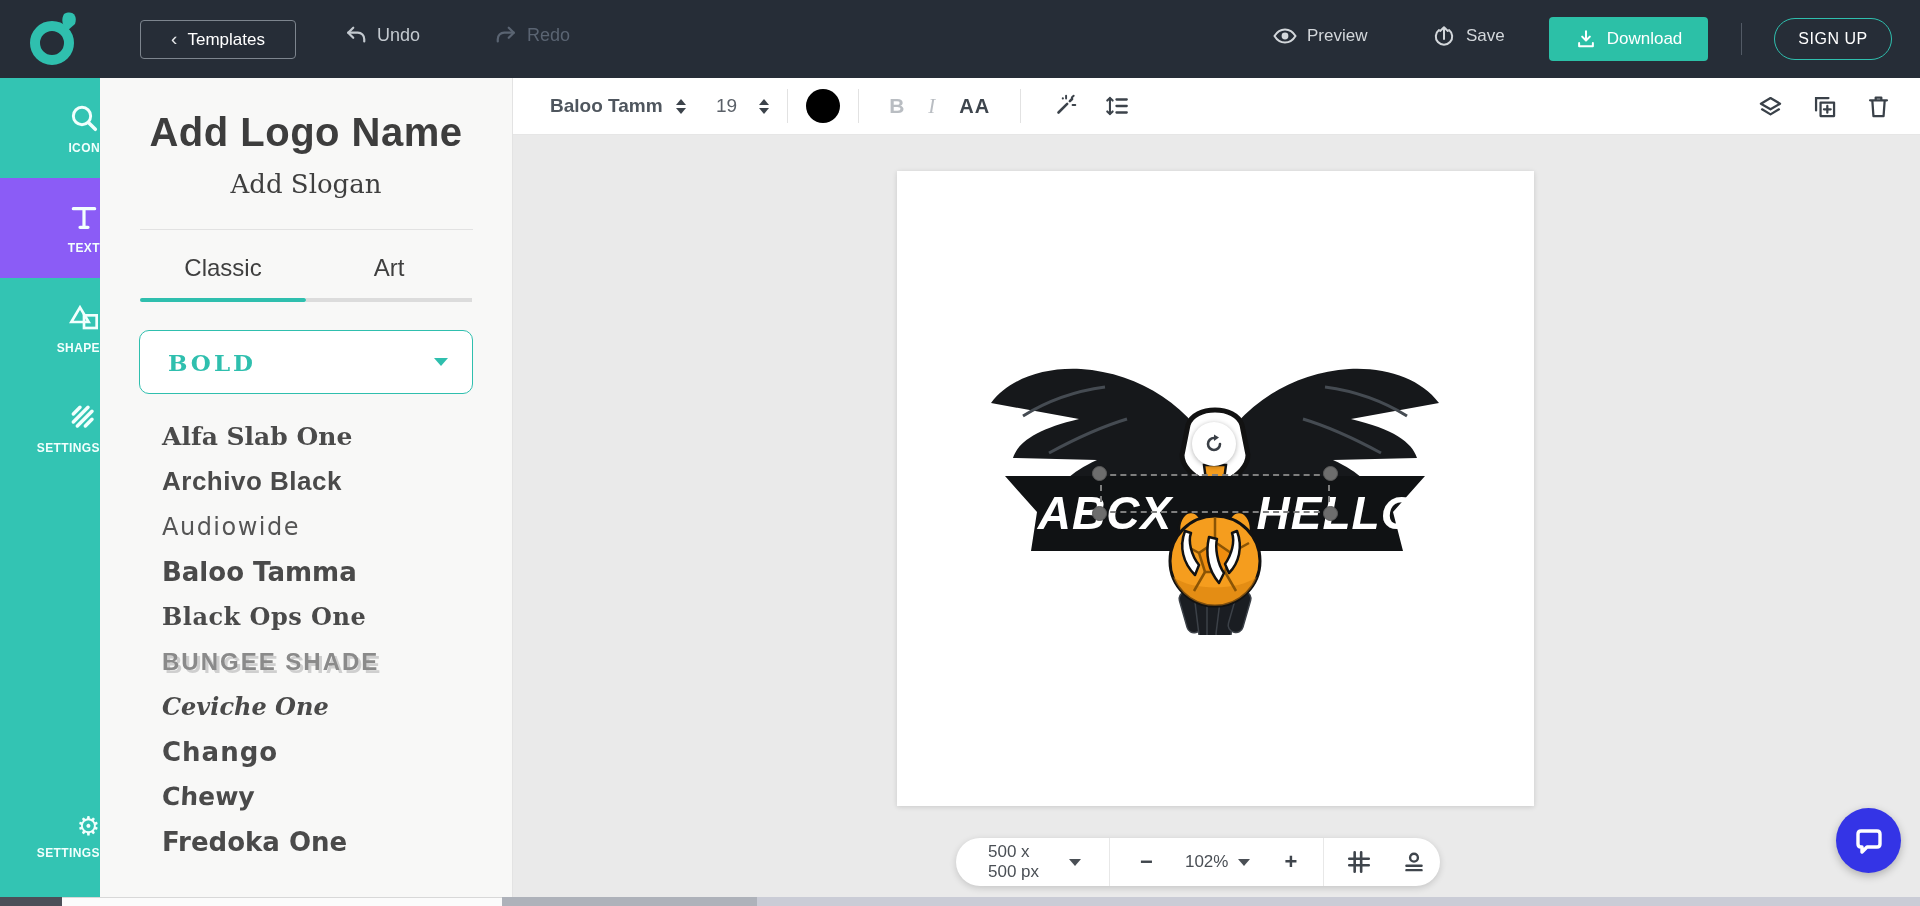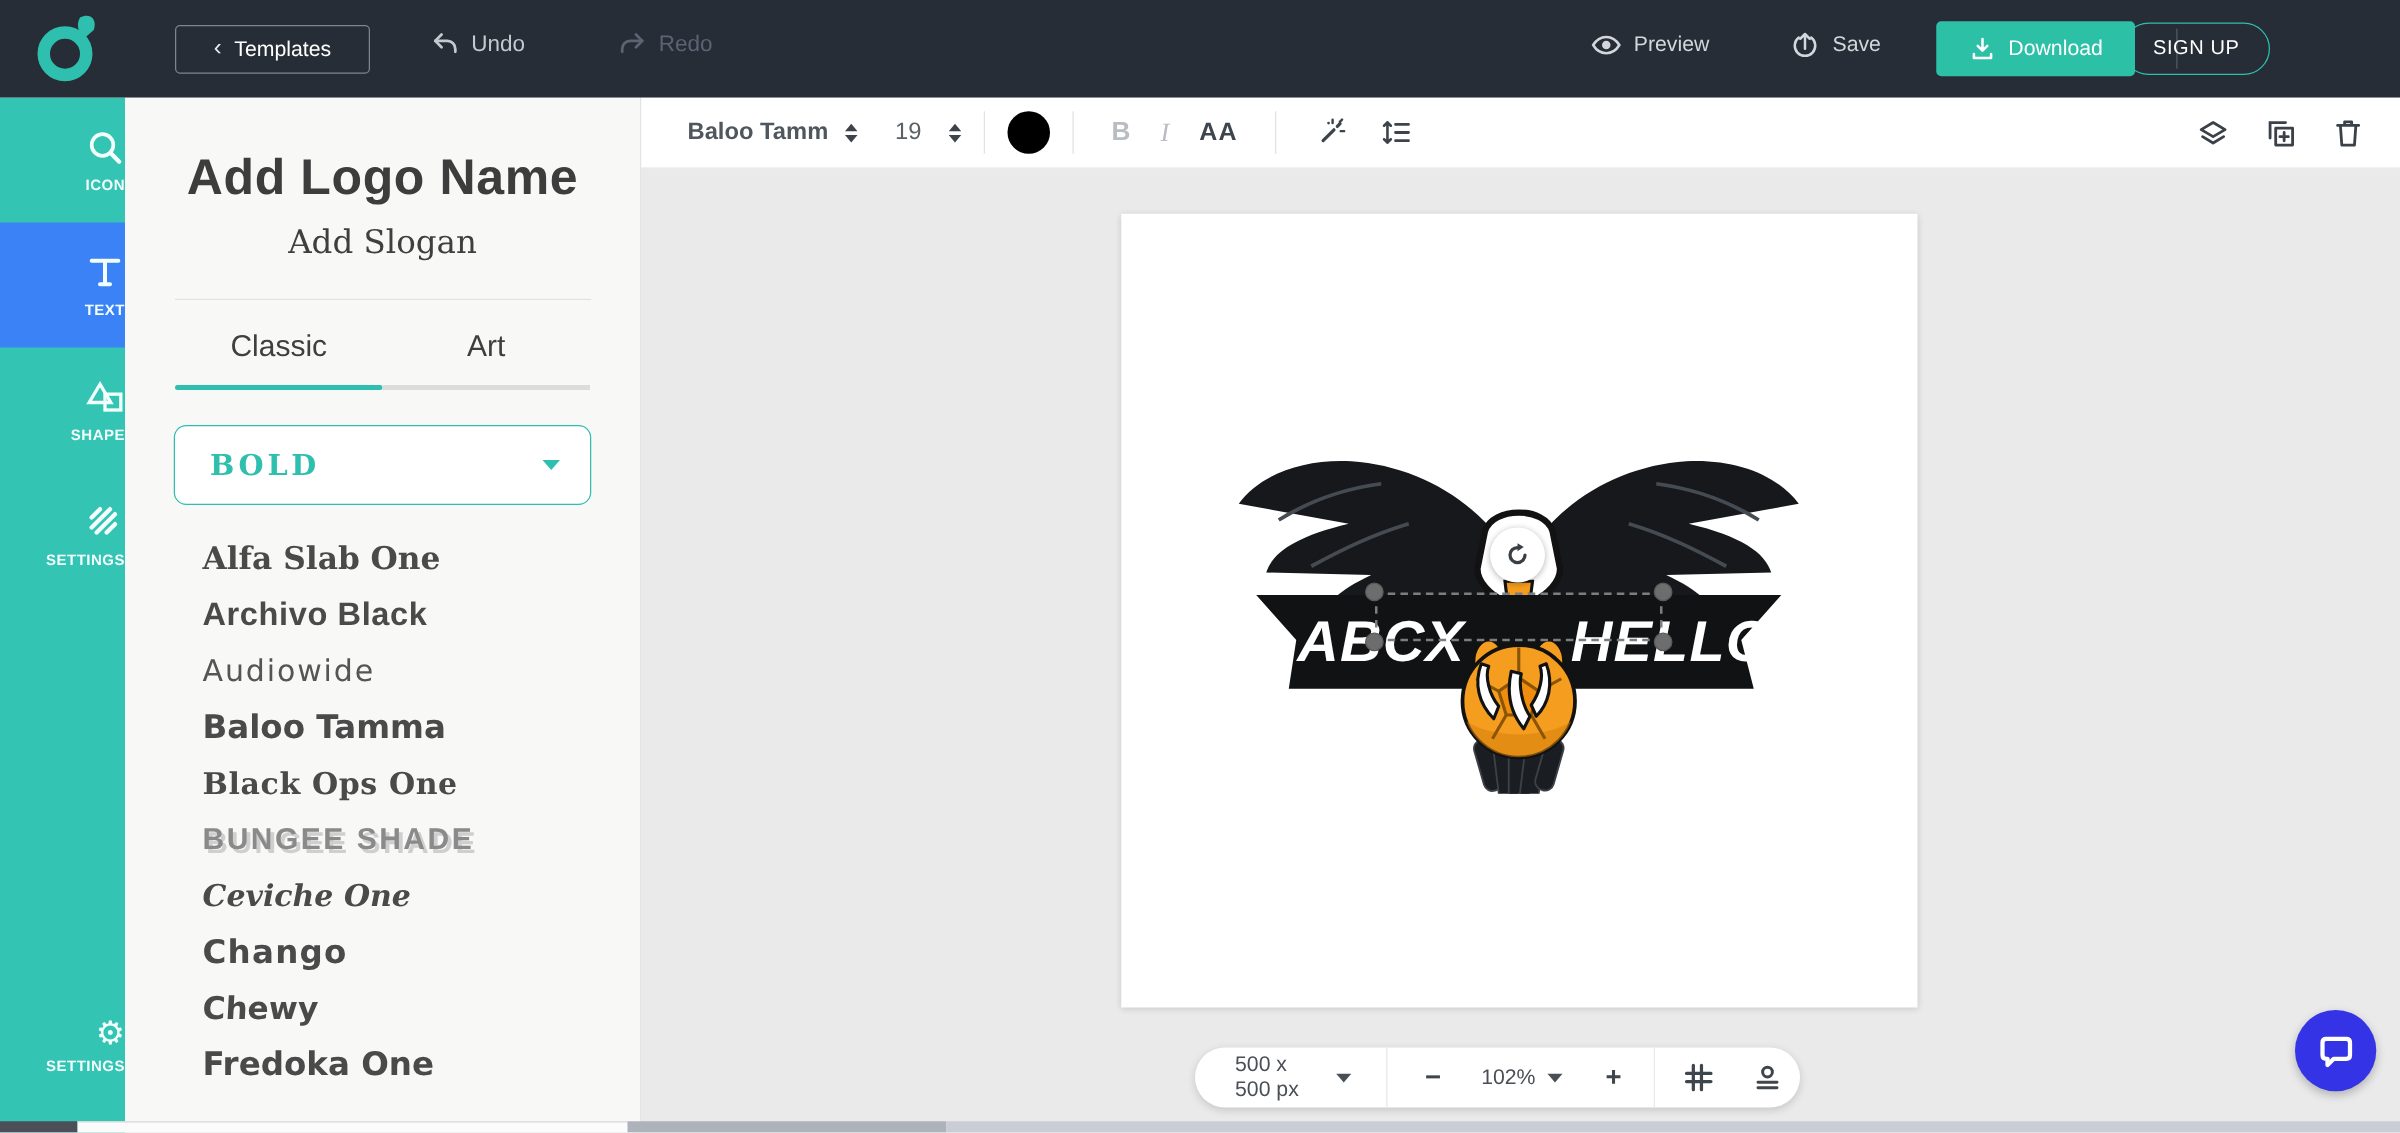--- a/index.html
+++ b/index.html
@@ -12,33 +12,33 @@
   .templates-btn { position:absolute; left:140px; top:20px; width:156px; height:39px; border:1px solid #7d858e; border-radius:4px; color:#fff; display:flex; align-items:center; justify-content:center; gap:10px; font-size:17px; cursor:pointer; background:transparent; }
   .templates-btn .chev { font-size:19px; line-height:1; margin-top:-2px; color:#e8eaec; }
   .histbtn { position:absolute; top:24px; display:flex; align-items:center; gap:10px; font-size:18px; cursor:pointer; }
   .undo { left:345px; color:#c3c9cf; }
   .redo { left:495px; color:#5a6472; }
   .top-action { position:absolute; top:24px; display:flex; align-items:center; gap:10px; color:#d3d7db; font-size:17px; cursor:pointer; }
   .preview { left:1273px; }
   .save { left:1432px; }
   .download-btn { position:absolute; left:1549px; top:17px; width:159px; height:44px; background:#2cc0a7; border-radius:4px; color:#fff; font-size:17px; display:flex; align-items:center; justify-content:center; gap:10px; cursor:pointer; }
   .top-divider { position:absolute; left:1741px; top:23px; width:1px; height:32px; background:#525a65; }
-  .signup-btn { position:absolute; left:1698px; top:18px; width:118px; height:42px; border:1px solid #2fbfae; border-radius:21px; color:#fff; font-size:16px; letter-spacing:.5px; display:flex; align-items:center; justify-content:center; cursor:pointer; background:transparent; }
+  .signup-btn { position:absolute; left:1774px; top:18px; width:118px; height:42px; border:1px solid #2fbfae; border-radius:21px; color:#fff; font-size:16px; letter-spacing:.5px; display:flex; align-items:center; justify-content:center; cursor:pointer; background:transparent; }
 
   
   .sidebar { position:absolute; left:0; top:78px; width:100px; height:828px; background:#33c4b3; z-index:20; }
   .side-item { width:100px; height:100px; display:flex; flex-direction:column; align-items:flex-end; justify-content:center; gap:7px; cursor:pointer; color:#effffc; }
-  .side-item.active { background:#3b82f6; }
+  .side-item.active { background:#8b5cf6; }
   .side-item .lbl { font-size:12px; font-weight:bold; letter-spacing:.4px; color:#f2fffd; }
   .side-item.settings { position:absolute; left:0; bottom:30px; height:80px; }
   .gear-glyph { font-size:26px; line-height:1; color:#f2fffd; }
 
   
   .panel { position:absolute; left:100px; top:78px; width:413px; height:828px; background:#f8f8f7; border-right:1px solid #e3e3e3; z-index:10; overflow:hidden; }
-  .logo-name { margin-top:42px; text-align:center; font-size:40px; font-weight:800; color:#3d3d3d; letter-spacing:.5px; cursor:text; }
+  .logo-name { margin-top:32px; text-align:center; font-size:40px; font-weight:800; color:#3d3d3d; letter-spacing:.5px; cursor:text; }
   .slogan { margin-top:14px; text-align:center; font-family:"DejaVu Serif","Liberation Serif",serif; font-size:26px; color:#3f3f3f; cursor:text; }
   .panel-divider { margin:30px auto 0; width:333px; height:1px; background:#e2e2e2; }
   .tabs { margin:24px 40px 0; display:flex; }
   .tab { flex:1; text-align:center; font-size:24px; color:#3f3f3f; padding-bottom:16px; cursor:pointer; }
   .tab-underline { margin:0 40px; display:flex; height:4px; }
   .tab-underline .seg { flex:1; background:#dcdcdc; }
   .tab-underline .seg.on { background:#2fbfae; border-radius:3px; }
   .cat-dropdown { margin:28px 39px 0; height:64px; background:#fff; border:1.5px solid #2fbfae; border-radius:10px; display:flex; align-items:center; justify-content:space-between; padding:0 24px 0 28px; cursor:pointer; }
   .cat-label { font-family:"DejaVu Serif","Liberation Serif",serif; font-size:23px; font-weight:bold; letter-spacing:3px; color:#2fbfae; }
   .caret-down { width:0; height:0; border-left:7px solid transparent; border-right:7px solid transparent; border-top:8px solid #2fbfae; }

